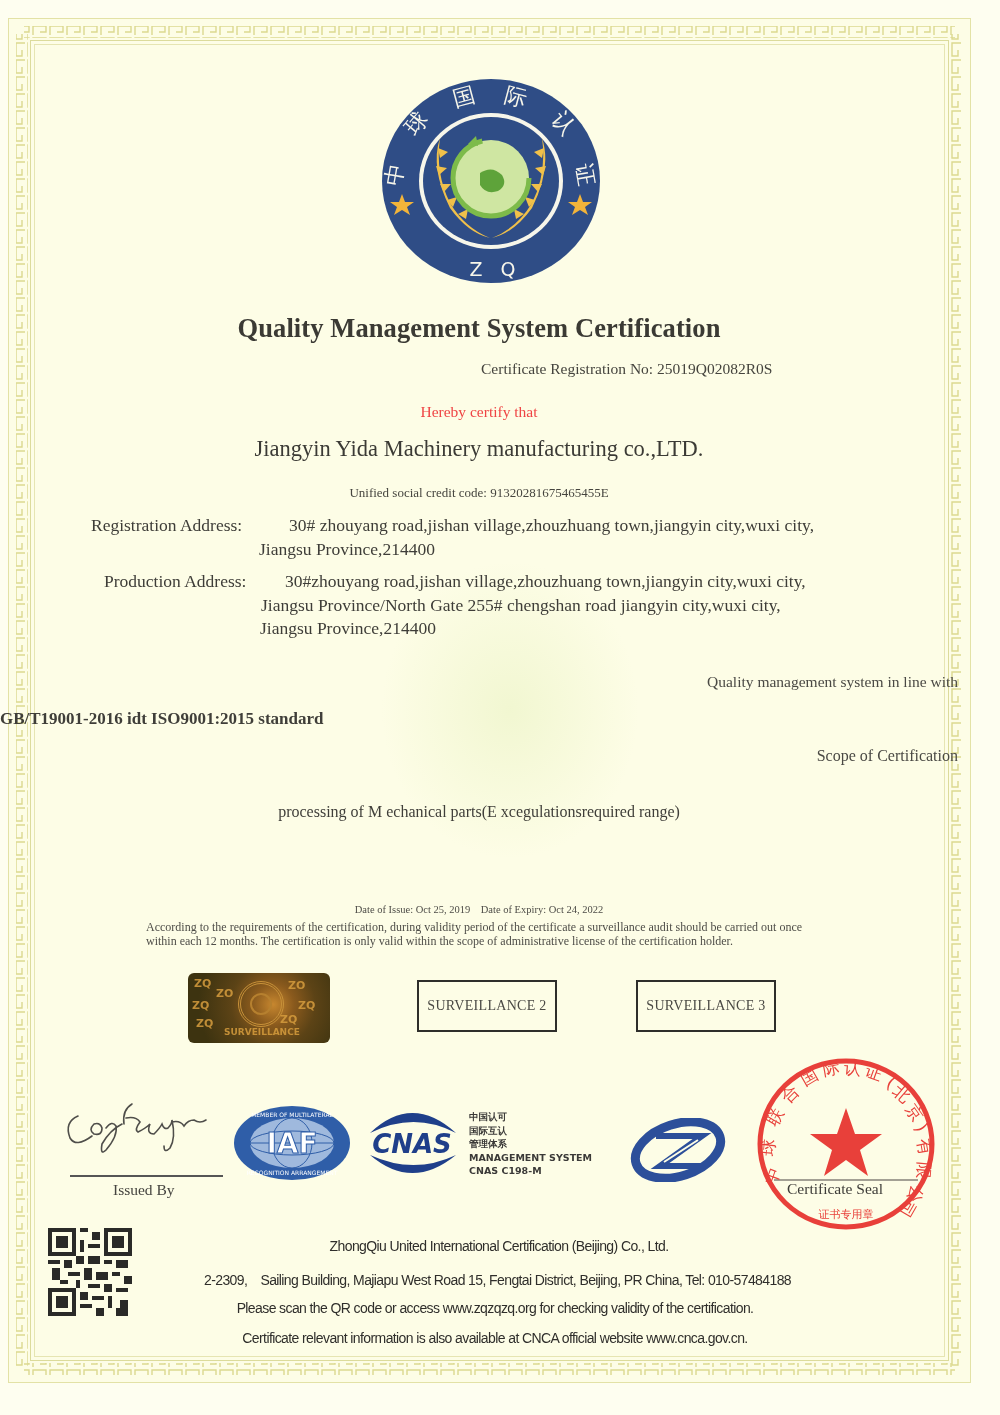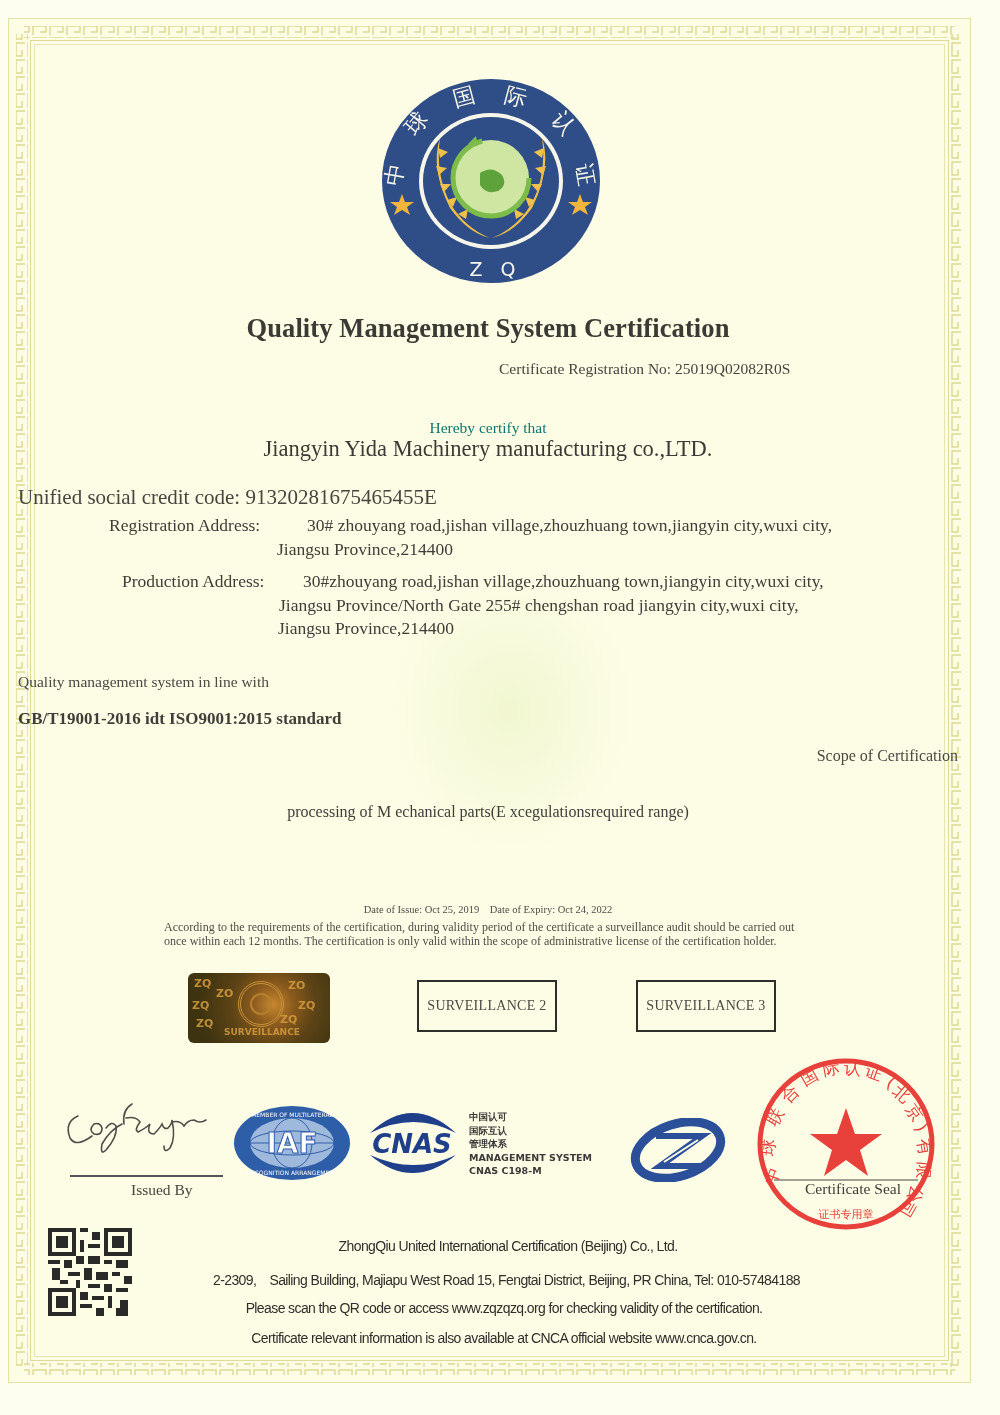--- a/index.html
+++ b/index.html
@@ -11,29 +11,29 @@
 
   
   .border-outer { position:absolute; left:8px; top:18px; width:963px; height:1365px; border:1.5px solid #e3e2a6; }
   .border-band { position:absolute; left:14px; top:24px; width:951px; height:1353px; }
   .border-inner { position:absolute; left:30px; top:40px; width:919px; height:1321px; border:1.5px solid #dcdb9b; }
   .border-inner2 { position:absolute; left:34px; top:44px; width:911px; height:1313px; border:1px solid #e6e5b2; }
 
   .watermark { position:absolute; left:380px; top:560px; width:260px; height:300px; border-radius:50%;
     background:radial-gradient(ellipse at center, rgba(220,235,170,0.35) 0%, rgba(253,253,230,0) 70%); }
 
-  .abs { position:absolute; white-space:nowrap;padding-left:18px; }
+  .abs { position:absolute; white-space:nowrap; }
 
   .title { left:0; width:958px; top:313px; text-align:center; font-size:26.5px; font-weight:bold; color:#3b3a34; letter-spacing:0.1px; }
   .reg-no { left:481px; top:360px; font-size:15.5px; color:#45443e; }
-  .hereby { left:0; width:958px; top:403px; text-align:center; font-size:15.5px; color:#0f766e;margin-top:16px; }
+  .hereby { left:0; width:958px; top:403px; text-align:center; font-size:15.5px; color:#ef4444; }
   .company { left:0; width:958px; top:436px; text-align:center; font-size:22.5px; color:#3b3a35; }
-  .credit { left:0; width:958px; top:485px; text-align:left; font-size:21px; color:#46453f; }
+  .credit { left:0; width:958px; top:485px; text-align:center; font-size:13px; color:#46453f; }
   .addr { font-size:17.5px; color:#3e3d38; }
-  .std-lead { left:0; width:958px; top:673px; text-align:left; font-size:15.5px; color:#4a4944; }
+  .std-lead { left:0; width:958px; top:673px; text-align:right; font-size:15.5px; color:#4a4944; }
   .std { left:0; width:958px; top:709px; text-align:left; font-size:17px; font-weight:bold; color:#3f3e39; }
   .scope-lead { left:0; width:958px; top:747px; text-align:right; font-size:16px; color:#4a4944; }
   .scope { left:0; width:958px; top:803px; text-align:center; font-size:16px; color:#3f3e39; }
 
   .dates { left:0; width:958px; top:904px; text-align:center; font-size:10.5px; color:#4e4d48; }
   .notice { left:0; width:958px; top:920px; text-align:left; font-size:12px; line-height:14px; color:#4e4d48; white-space:normal; }
 
   .hologram { position:absolute; left:188px; top:973px; width:142px; height:70px; border-radius:6px;
     background:radial-gradient(circle at 60% 45%, #c7872f 0%, #8a5a1d 22%, #5c4316 45%, #3d3310 80%); overflow:hidden; }
   .hologram span { position:absolute; color:#d69d3e; font-family:"DejaVu Sans", sans-serif; font-size:11px; font-weight:bold; opacity:.85; }

